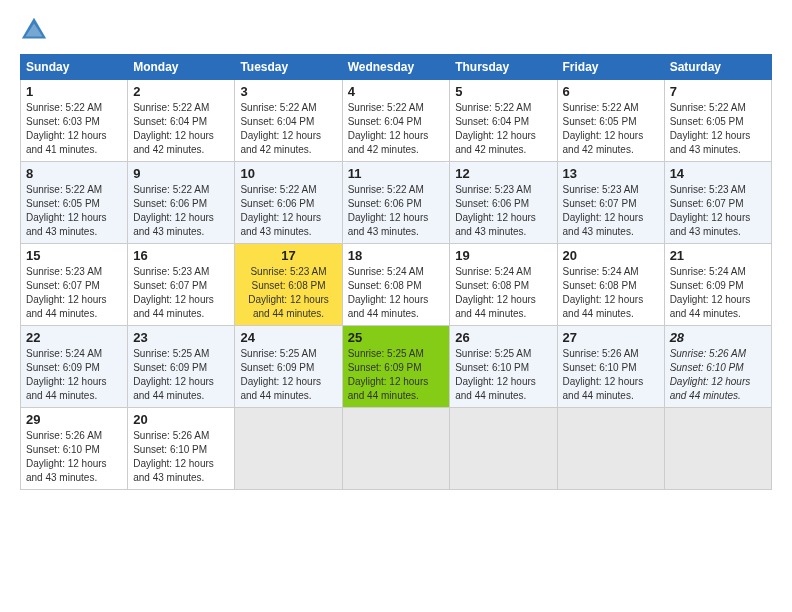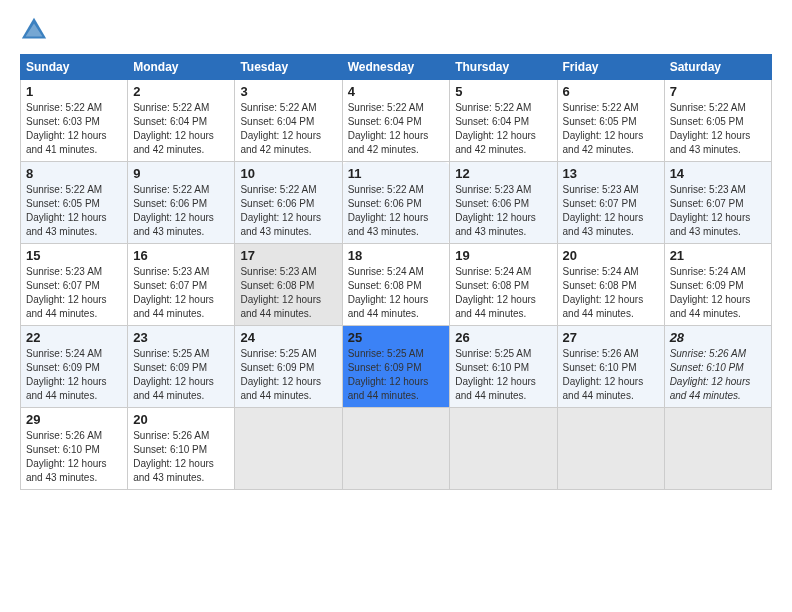--- a/index.html
+++ b/index.html
@@ -227,21 +227,21 @@
 Daylight: 12 hours
 and 44 minutes.</div>
           </td>
           <td style="background: rgb(255, 255, 255);">
             <span class="day-num">16</span>
             <div class="day-info" style="white-space: pre-line;">Sunrise: 5:23 AM
 Sunset: 6:07 PM
 Daylight: 12 hours
 and 44 minutes.</div>
           </td>
-          <td style="background: #e5e5e5;">
+          <td style="background: #fde047; text-align: center;">
             <span class="day-num">17</span>
             <div class="day-info" style="white-space: pre-line;">Sunrise: 5:23 AM
 Sunset: 6:08 PM
 Daylight: 12 hours
 and 44 minutes.</div>
           </td>
           <td style="background: rgb(255, 255, 255);">
             <span class="day-num">18</span>
             <div class="day-info" style="white-space: pre-line;">Sunrise: 5:24 AM
 Sunset: 6:08 PM
@@ -285,21 +285,21 @@
 Daylight: 12 hours
 and 44 minutes.</div>
           </td>
           <td style="background: rgb(240, 245, 251);">
             <span class="day-num">24</span>
             <div class="day-info" style="white-space: pre-line;">Sunrise: 5:25 AM
 Sunset: 6:09 PM
 Daylight: 12 hours
 and 44 minutes.</div>
           </td>
-          <td style="background: #3b82f6;">
+          <td style="background: #84cc16;">
             <span class="day-num">25</span>
             <div class="day-info" style="white-space: pre-line;">Sunrise: 5:25 AM
 Sunset: 6:09 PM
 Daylight: 12 hours
 and 44 minutes.</div>
           </td>
           <td style="background: rgb(240, 245, 251);">
             <span class="day-num">26</span>
             <div class="day-info" style="white-space: pre-line;">Sunrise: 5:25 AM
 Sunset: 6:10 PM

